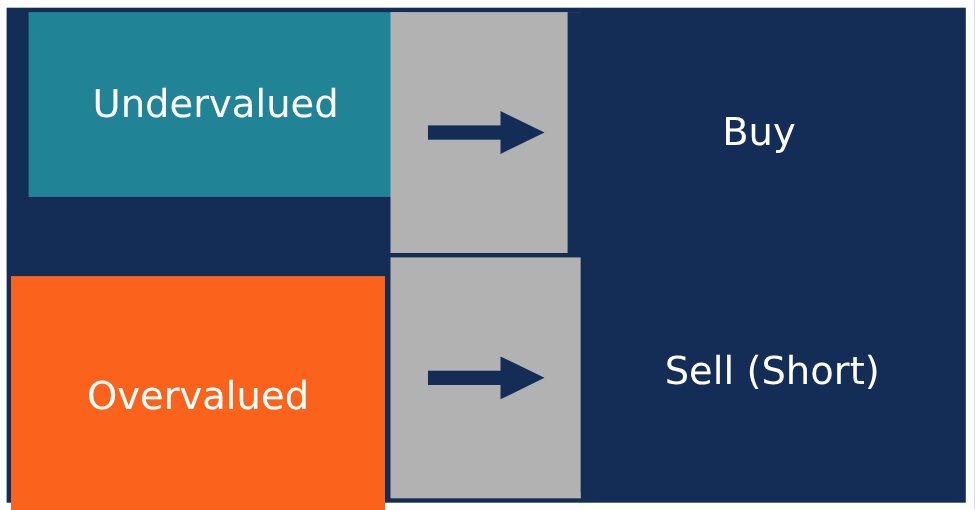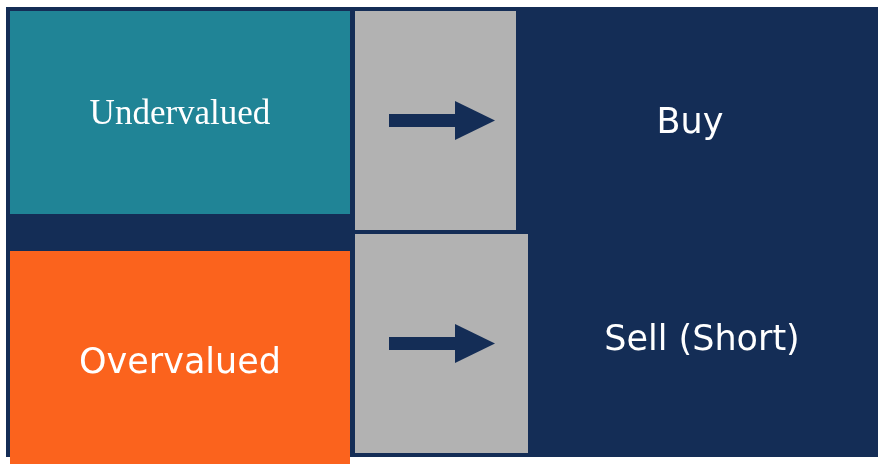--- a/index.html
+++ b/index.html
@@ -11,21 +11,21 @@
   .gray{background:#b2b2b2;}
   .navy{background:#142d56;}
   .hline{position:absolute;background:#b2b2b2;}
   .arrow{width:106px;height:40px;}
 </style>
 </head>
 <body>
 
 <div class="frame">
 
-  <div class="cell teal" style="left:4px;top:4px;width:340px;height:203px;font-family:Liberation Serif, serif;">
+  <div class="cell teal" style="left:20px;top:4px;width:340px;height:168px;">
     <span>Undervalued</span>
   </div>
   <div class="cell gray" style="left:349px;top:4px;width:173px;height:219px;">
     <svg class="arrow" viewBox="0 0 106 40">
       <rect x="0" y="13" width="68" height="13" fill="#142d56"></rect>
       <polygon points="66,0 106,19.5 66,39" fill="#142d56"></polygon>
     </svg>
   </div>
   <div class="cell navy" style="left:510px;top:4px;width:348px;height:219px;">
     <span>Buy</span>

